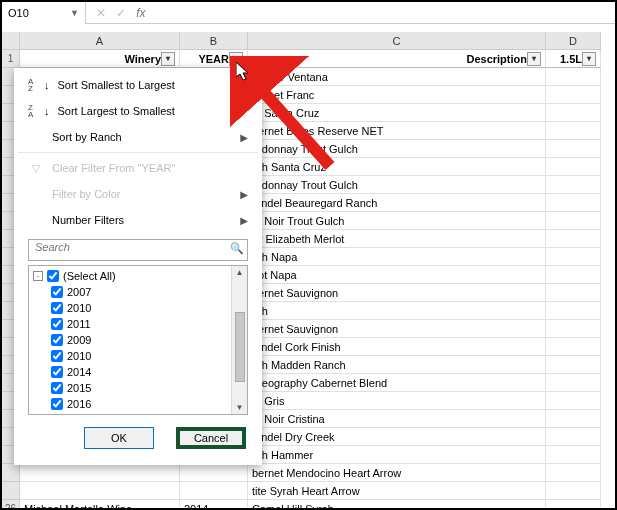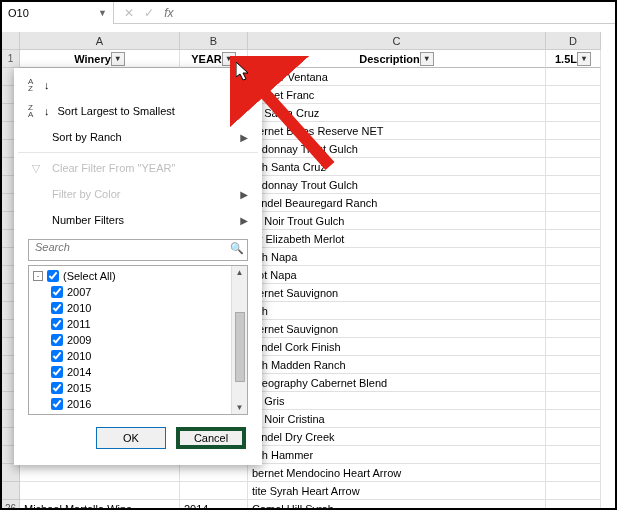--- a/index.html
+++ b/index.html
@@ -1,36 +1,36 @@
 <!DOCTYPE html>
 <html><head>
 <meta charset="utf-8">
 <style>
   * { box-sizing: border-box; margin: 0; padding: 0; font-family: "Segoe UI", Tahoma, sans-serif; font-size: 11px; }
   body { width: 617px; height: 510px; background: #fff; border: 2px solid #000; position: relative; overflow: hidden; }
 
   
   .formula-bar { display: flex; align-items: center; height: 22px; border-bottom: 1px solid #ccc; background: #fff; }
-  .name-box { width: 112px; height: 22px; border-right: 1px solid #ccc; padding: 3px 6px; background: #fff; display: flex; align-items: center; justify-content: space-between; }
+  .name-box { width: 84px; height: 22px; border-right: 1px solid #ccc; padding: 3px 6px; background: #fff; display: flex; align-items: center; justify-content: space-between; }
   .name-box .dd { font-size: 9px; color: #666; }
   .fn-btns { display: flex; gap: 10px; padding: 0 10px; color: #c0c0c0; align-items: center; }
   .fn-btns span { font-size: 12px; }
   .fx { font-style: italic; color: #777; }
 
   
   .sheet { position: absolute; top: 30px; left: 0; right: 0; bottom: 0; }
   .corner { position: absolute; left: 0; top: 0; width: 18px; height: 18px; background: #e6e6e6; border-right: 1px solid #ccc; border-bottom: 1px solid #ccc; }
   .col-headers { position: absolute; top: 0; left: 18px; right: 0; height: 18px; display: flex; }
   .col-h { background: #e6e6e6; border-right: 1px solid #ccc; border-bottom: 1px solid #ccc; text-align: center; line-height: 18px; color: #333; }
   .row-headers { position: absolute; top: 18px; left: 0; width: 18px; }
   .row-h { height: 18px; background: #e6e6e6; border-right: 1px solid #ccc; border-bottom: 1px solid #ccc; text-align: center; line-height: 18px; color: #555; font-size: 10px; }
   .grid { position: absolute; top: 18px; left: 18px; right: 0; bottom: 0; }
   .grid-row { display: flex; height: 18px; }
   .cell { border-right: 1px solid #e0e0e0; border-bottom: 1px solid #e0e0e0; padding: 1px 4px; line-height: 16px; overflow: hidden; white-space: nowrap; }
-  .hdr-row .cell { border-bottom: 1px solid #bbb; font-weight: bold; display: flex; justify-content: center; align-items: center; }
+  .hdr-row .cell { border-bottom: 1px solid #bbb; font-weight: bold; display: flex; justify-content: flex-end; align-items: center; }
   .filter-btn { width: 14px; height: 14px; border: 1px solid #999; background: #f3f3f3; display: flex; align-items: center; justify-content: center; font-size: 8px; color: #333; }
 
   
   .cA { width: 160px; }
   .cB { width: 68px; }
   .cC { width: 298px; }
   .cD { width: 55px; }
 
   
   .dropdown { position: absolute; top: 66px; left: 12px; width: 248px; background: #fff; border: 4px solid #fff; box-shadow: 0 3px 10px rgba(0,0,0,.35); z-index: 20; }
@@ -46,21 +46,21 @@
   .search-wrap input { width: 100%; height: 22px; border: 1px solid #aaa; padding: 2px 22px 8px 6px; font-style: italic; color: #888; }
   .search-wrap .mag { position: absolute; right: 4px; top: 3px; color: #666; }
   .chk-list { margin: 0 10px; border: 1px solid #aaa; height: 150px; display: flex; }
   .chk-inner { flex: 1; overflow: hidden; padding: 2px 4px; }
   .chk-row { display: flex; align-items: center; height: 16px; gap: 4px; }
   .chk-row input { width: 12px; height: 12px; }
   .tree-toggle { width: 10px; height: 10px; border: 1px solid #888; font-size: 8px; line-height: 8px; text-align: center; color: #555; }
   .chk-scroll { width: 16px; background: #f0f0f0; border-left: 1px solid #ddd; display: flex; flex-direction: column; justify-content: space-between; align-items: center; }
   .chk-scroll .thumb { width: 10px; height: 70px; background: #c8c8c8; border: 1px solid #aaa; margin-top: 14px; }
   .chk-scroll .arr { font-size: 8px; color: #555; padding: 2px 0; }
-  .dd-buttons { display: flex; justify-content: flex-end; gap: 10px; padding: 12px; }
+  .dd-buttons { display: flex; justify-content: flex-end; gap: 22px; padding: 12px; }
   .dd-buttons button { width: 70px; height: 22px; border: 4px solid #14532d; background: #f0f0f0; }
   .dd-buttons button.primary { border: 1px solid #0d6fb8; }
 
   
   .arrow-ann { position: absolute; top: 54px; left: 228px; z-index: 30; pointer-events: none; }
 
   
   .cursor { position: absolute; top: 60px; left: 234px; z-index: 40; pointer-events: none; }
 </style>
 </head>
@@ -286,20 +286,21 @@
       </div>
     </div>
 </div>
 
 <div class="dropdown">
   <div class="dd-item">
     <div class="sort-icon">
         <small>A</small>
         <small>Z</small>
       </div>↓
+    <span class="lbl">Sort Smallest to Largest</span>
   </div>
   <div class="dd-item">
     <div class="sort-icon">
         <small>Z</small>
         <small>A</small>
       </div>↓
     <span class="lbl">Sort Largest to Smallest</span>
   </div>
   <div class="dd-item">
     <div class="sort-icon"></div>

